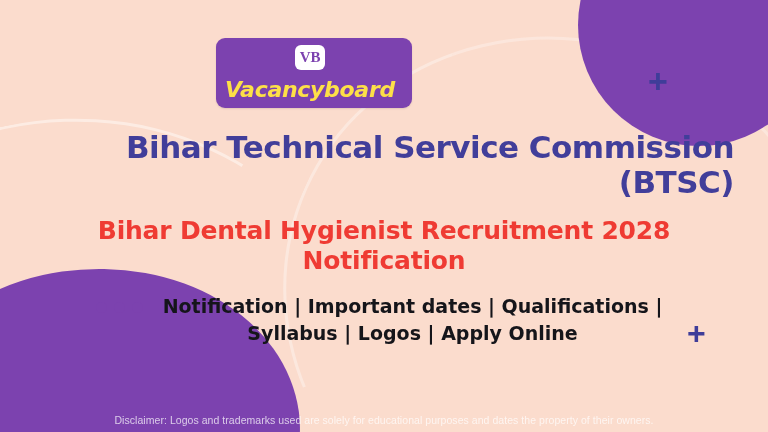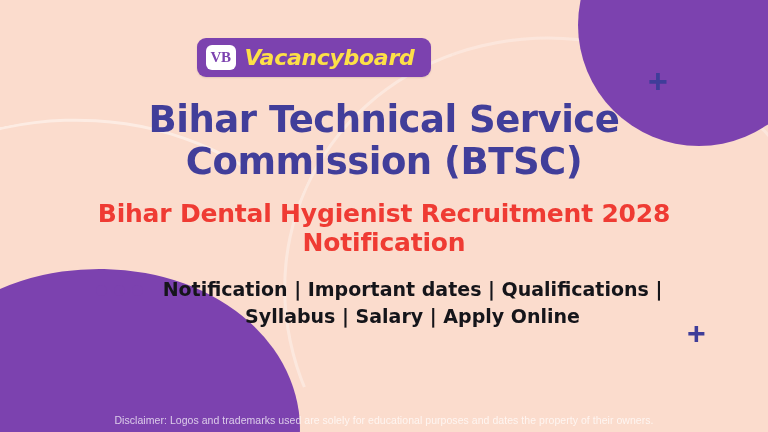--- a/index.html
+++ b/index.html
@@ -90,20 +90,21 @@
   .logo-pill {
     display: inline-flex;
     align-items: center;
     gap: 9px;
     background: #7c42af;
     border-radius: 9px;
     padding: 7px 17px 7px 9px;
     margin-top: 38px;
     margin-right: 140px;
     box-shadow: 0 1px 2px rgba(0,0,0,0.10);
+    flex-direction: column;
   }
   .logo-badge {
     width: 30px;
     height: 25px;
     background: #ffffff;
     border-radius: 6px;
     display: flex;
     align-items: center;
     justify-content: center;
   }
@@ -142,25 +143,25 @@
     top: 317px;
     left: 687px;
     font-size: 32px;
   }
 
   
   .headline {
     margin: 0;
     margin-top: 22px;
     width: 700px;
-    text-align: center;
+    text-align: right;
     color: #413e9a;
     font-family: "DejaVu Sans", sans-serif;
     font-weight: bold;
-    font-size: 37px;
+    font-size: 31px;
     line-height: 1.13;
     letter-spacing: -0.5px;
   }
 
   
   .subtitle {
     margin: 0;
     margin-top: 16px;
     width: 700px;
     text-align: center;
@@ -243,21 +244,21 @@
     <h1 class="headline">Bihar Technical Service Commission (BTSC)</h1>
 
     <h2 class="subtitle">Bihar Dental Hygienist Recruitment 2028 Notification</h2>
 
     <div class="feature-row">
       <span class="dots">
         <span class="dot"></span>
         <span class="dot"></span>
         <span class="dot"></span>
       </span>
-      <span class="feature-text">Notification | Important dates | Qualifications | Syllabus | Salary | Apply Online</span>
+      <span class="feature-text">Notification | Important dates | Qualifications | Syllabus | Logos | Apply Online</span>
     </div>
 
   </div>
 
   <span class="plus plus-tr">+</span>
   <span class="plus plus-mid">+</span>
 
   <div class="disclaimer">Disclaimer: Logos and trademarks used are solely for educational purposes and dates the property of their owners.</div>
 
 </div>

